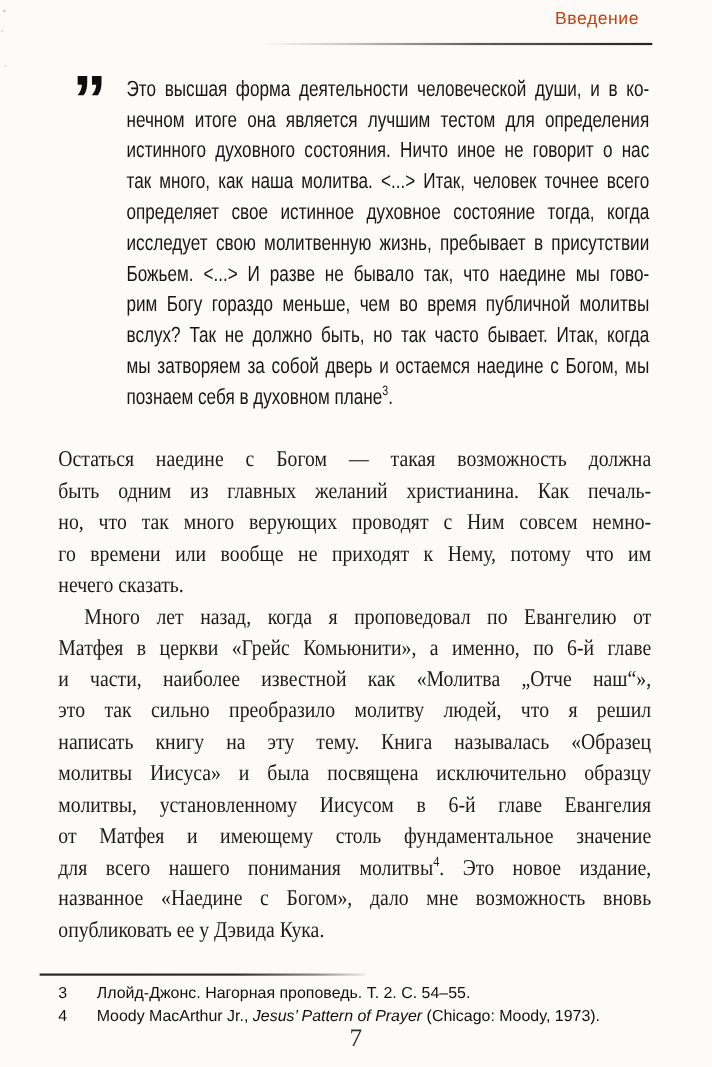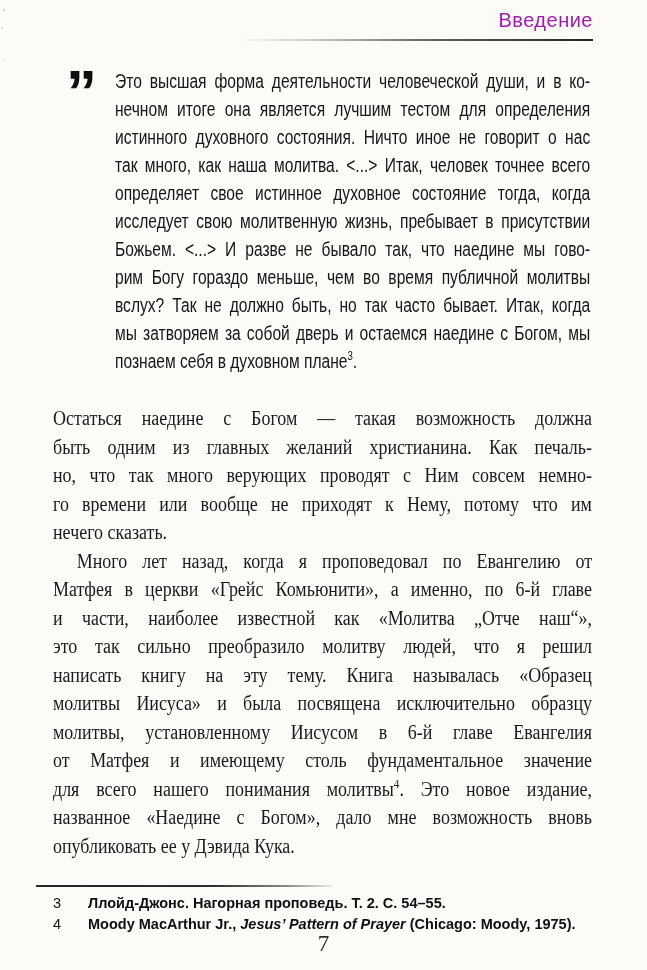--- a/index.html
+++ b/index.html
@@ -13,22 +13,22 @@
   }
   
   .scan-artifact {
     position: absolute; left: 0; top: 0; width: 12px; height: 120px;
     background:
       radial-gradient(circle at 4px 10px, rgba(90,90,90,0.35) 0.5px, transparent 1.5px),
       radial-gradient(circle at 2px 28px, rgba(120,120,120,0.25) 0.5px, transparent 1.5px),
       radial-gradient(circle at 5px 60px, rgba(120,120,120,0.2) 0.5px, transparent 1.5px);
   }
   .header-title {
-    position: absolute; top: 9px; right: 54px;
-    font-size: 20px; letter-spacing: 0.5px; color: #a21caf;
+    position: absolute; top: 9px; right: 66px;
+    font-size: 16px; letter-spacing: 0.5px; color: #c2410c;
   }
   .header-rule {
     position: absolute; top: 39px; left: 238px; width: 355px; height: 2px;
     background: linear-gradient(to right, rgba(43,43,43,0) 0%, rgba(43,43,43,0.25) 22%, rgba(43,43,43,0.75) 55%, #222 100%);
   }
   .quote-mark {
     position: absolute; left: 66px; top: 61px;
     font-size: 62px; line-height: 1; font-weight: 700; color: #0e0e0e;
     font-family: "Liberation Sans", sans-serif;
   }
@@ -54,21 +54,21 @@
   .fn-rule {
     position: absolute; left: 36px; top: 885px; width: 296px; height: 2px;
     background: linear-gradient(to right, #262626 0%, #2e2e2e 60%, rgba(46,46,46,0.55) 85%, rgba(46,46,46,0.08) 100%);
   }
   .footnotes {
     position: absolute; left: 53px; top: 893px; width: 560px;
     font-size: 14.5px; line-height: 20.5px; color: #101010;
   }
   .fn-row { display: flex; }
   .fn-num { flex: 0 0 35px; }
-  .fn-text { flex: 1 1 auto; font-weight: bold; }
+  .fn-text { flex: 1 1 auto; }
   .fn-italic { font-style: italic; }
   .page-number {
     position: absolute; top: 931px; left: 0; width: 647px;
     text-align: center;
     font-family: "Liberation Serif", serif;
     font-size: 23px; color: #2e2e2e;
   }
 </style>
 </head>
 <body>
@@ -121,19 +121,19 @@
 
   <div class="fn-rule"></div>
 
   <div class="footnotes">
     <div class="fn-row">
       <span class="fn-num">3</span>
       <span class="fn-text">Ллойд-Джонс. Нагорная проповедь. Т. 2. С. 54–55.</span>
     </div>
     <div class="fn-row">
       <span class="fn-num">4</span>
-      <span class="fn-text"><span>Moody MacArthur Jr., </span><span class="fn-italic">Jesus’ Pattern of Prayer</span><span> (Chicago: Moody, 1975).</span></span>
+      <span class="fn-text"><span>Moody MacArthur Jr., </span><span class="fn-italic">Jesus’ Pattern of Prayer</span><span> (Chicago: Moody, 1973).</span></span>
     </div>
   </div>
 
   <div class="page-number">7</div>
 
 </div>
 
 </body></html>

